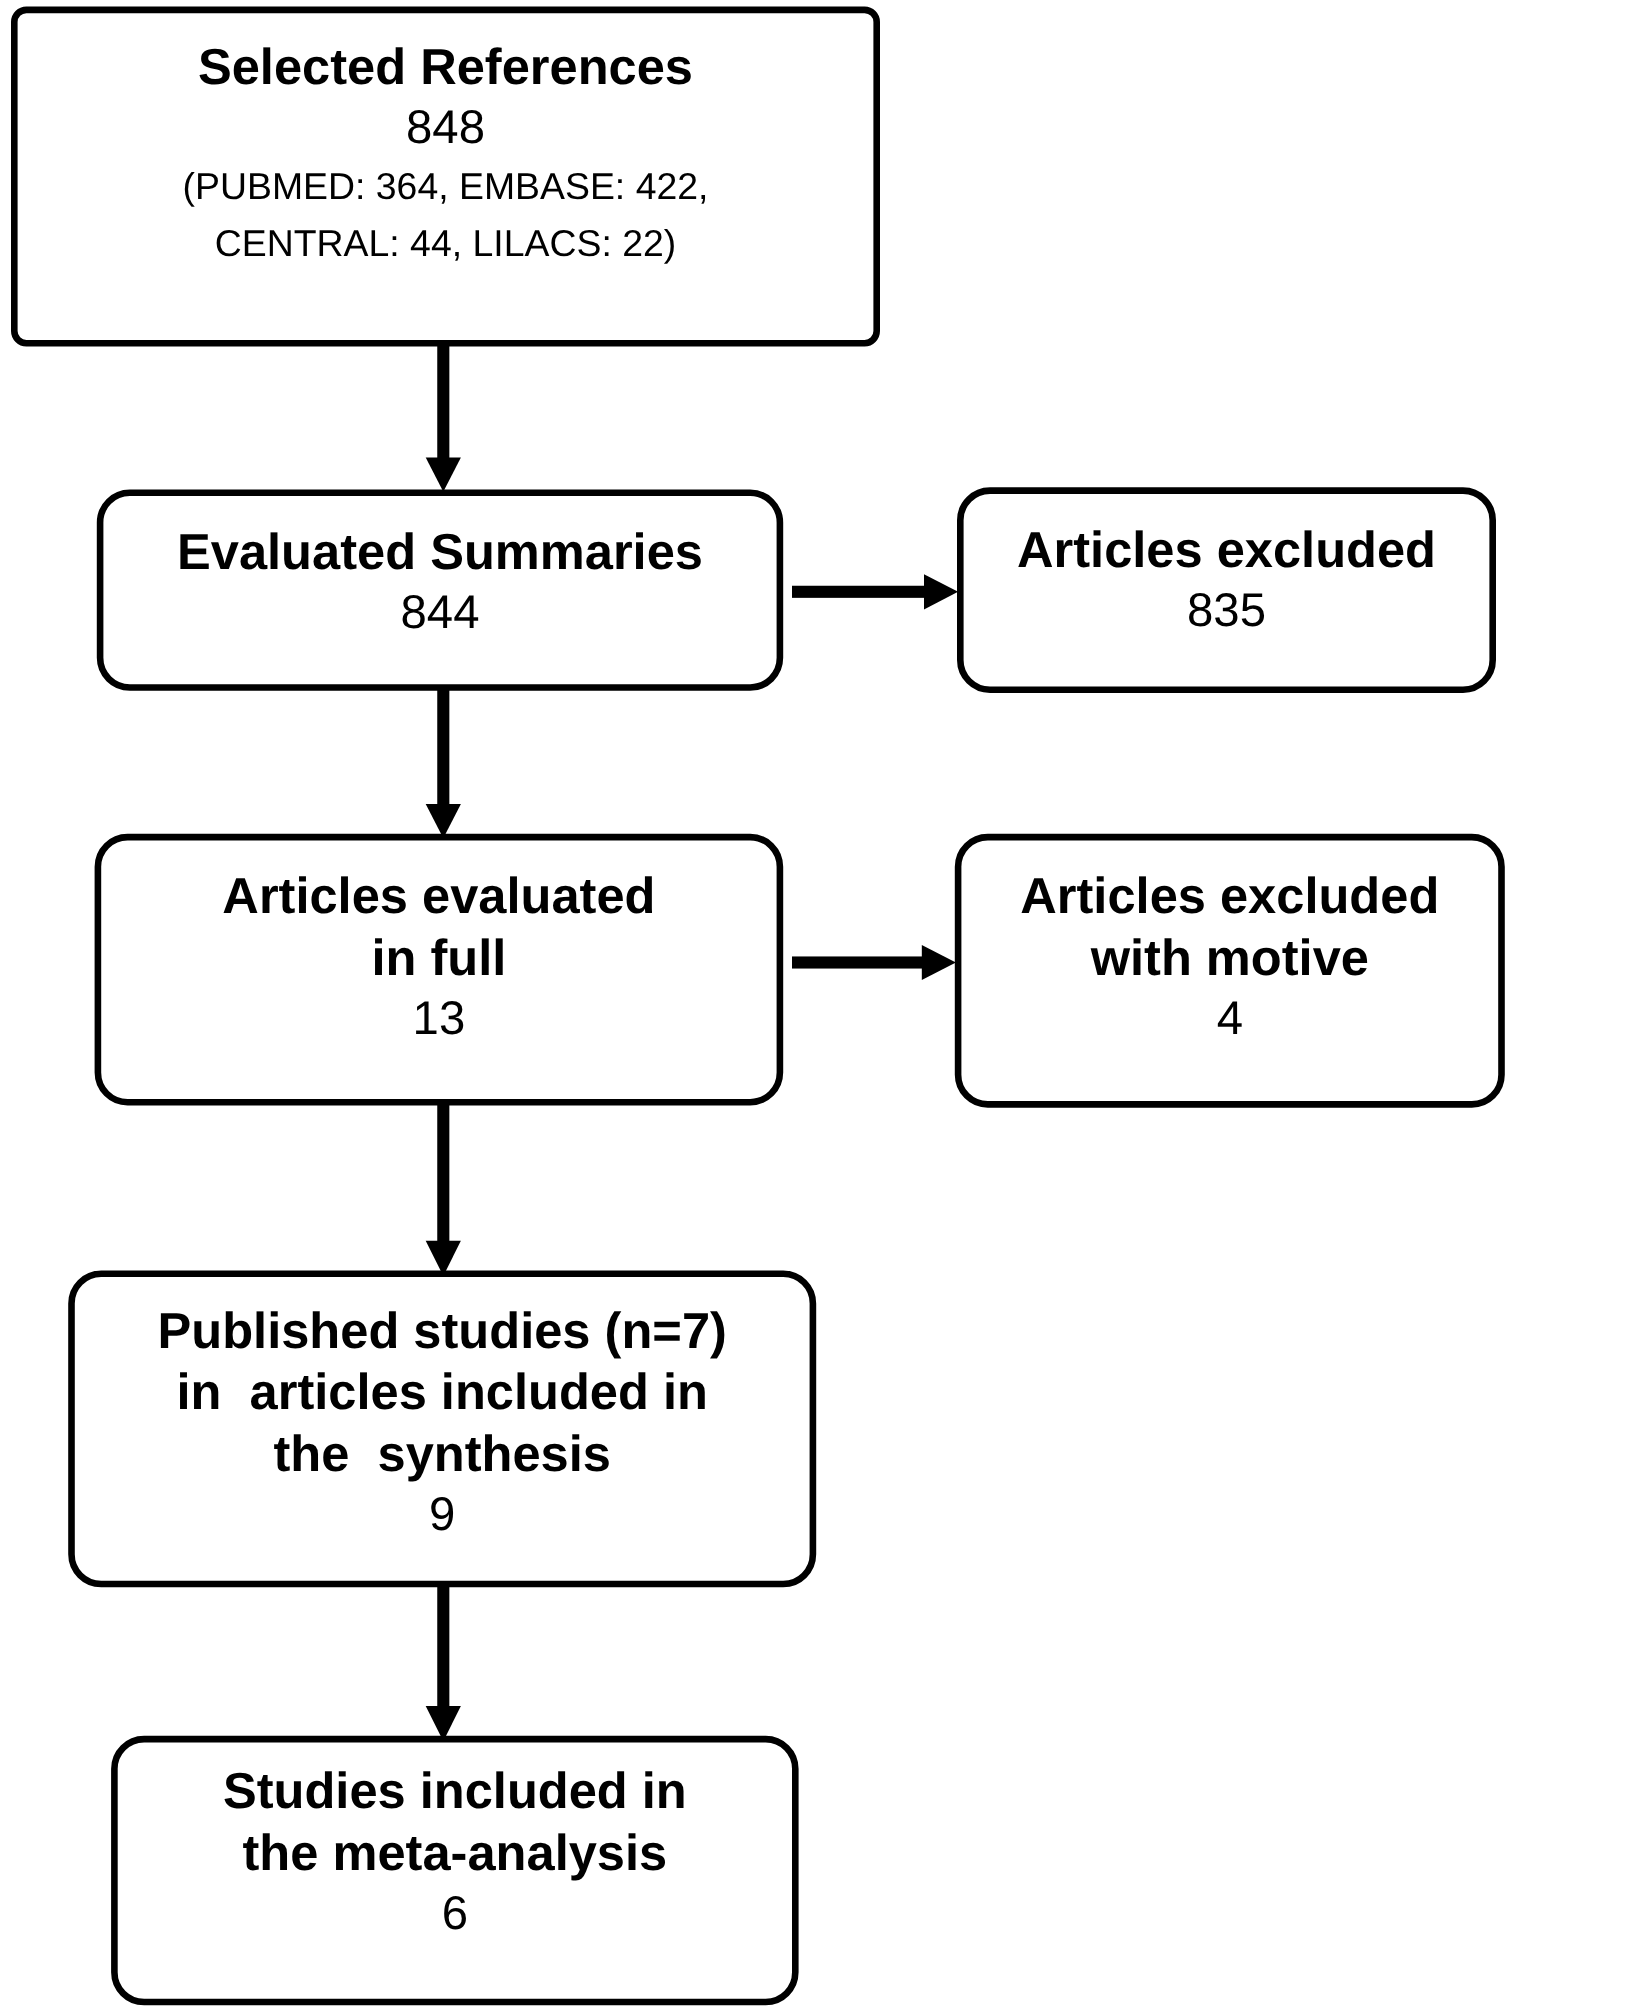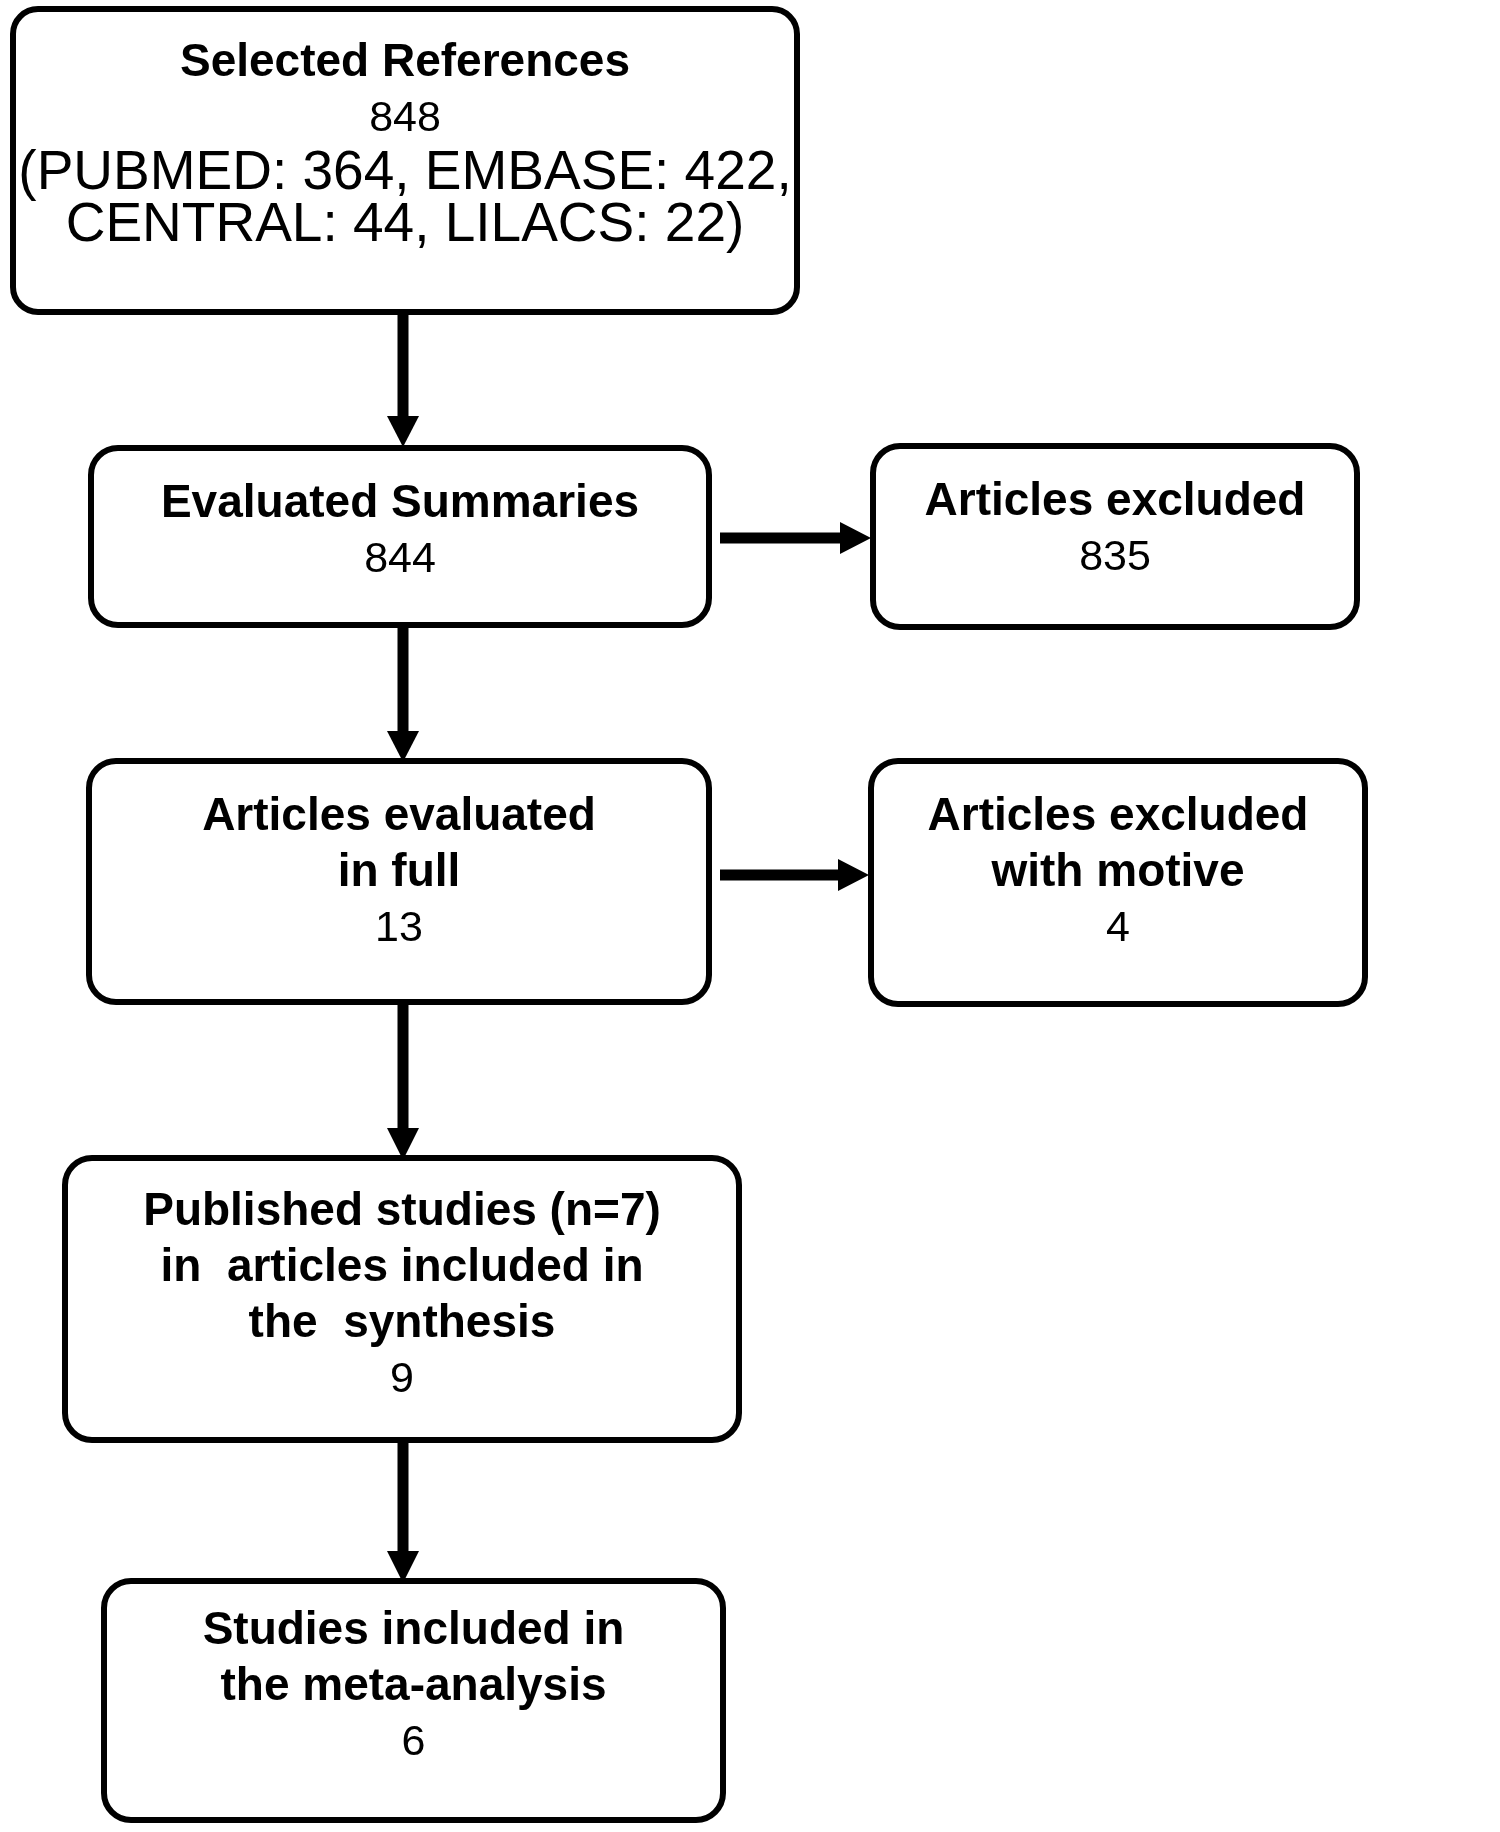--- a/index.html
+++ b/index.html
@@ -29,25 +29,25 @@
     white-space:pre-wrap;
   }
   .count{
     font-weight:400;
     font-size:43px;
     line-height:56px;
     white-space:pre-wrap;
   }
   .detail{
     font-weight:400;
-    font-size:55px;
+    font-size:34px;
     line-height:52px;
     white-space:pre-wrap;
   }
-  .n1{left:10px;top:6px;width:790px;height:309px;padding-top:20px;border-radius:28px;}
+  .n1{left:10px;top:6px;width:790px;height:309px;padding-top:20px;border-radius:14px;}
   .n2{left:88px;top:445px;width:624px;height:183px;padding-top:22px;}
   .n3{left:870px;top:443px;width:490px;height:187px;padding-top:22px;}
   .n4{left:86px;top:758px;width:626px;height:247px;padding-top:22px;}
   .n5{left:868px;top:758px;width:500px;height:249px;padding-top:22px;}
   .n6{left:62px;top:1155px;width:680px;height:288px;padding-top:20px;}
   .n7{left:90px;top:1578px;width:625px;height:245px;padding-top:16px;margin-left:11px;}
 </style>
 </head>
 <body>
 

